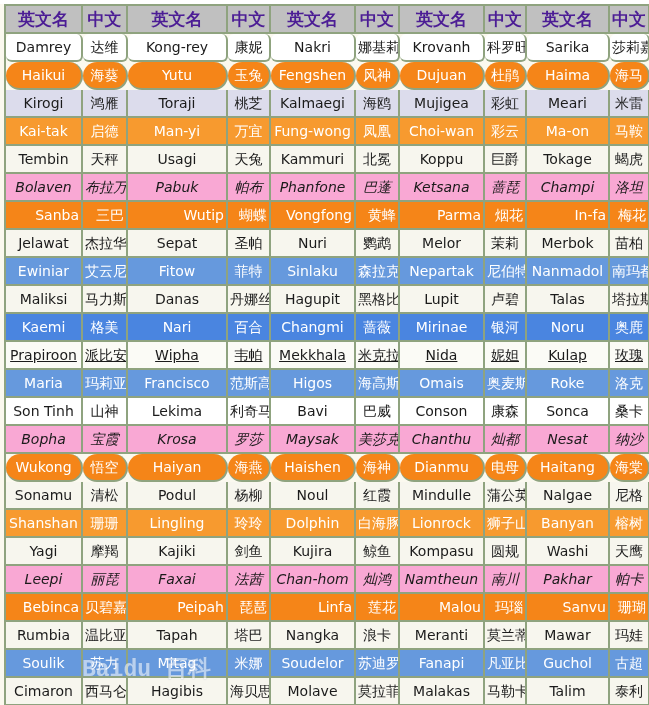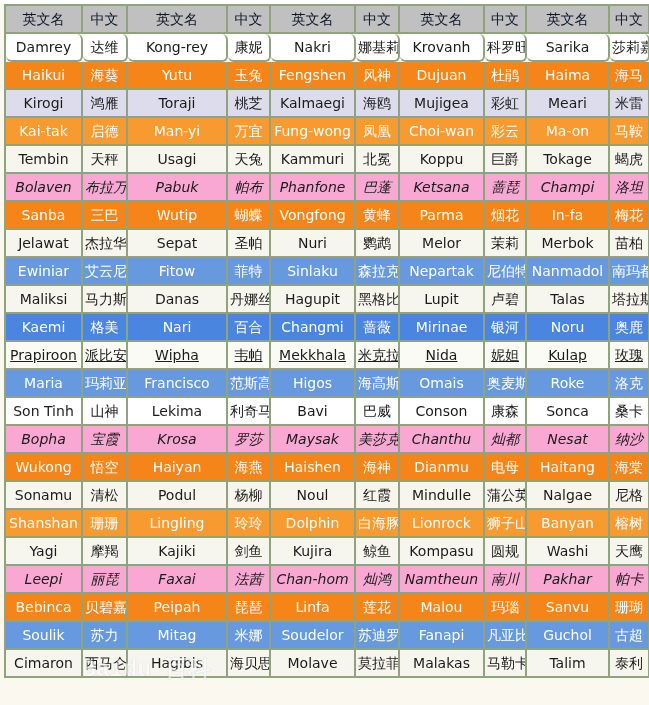--- a/index.html
+++ b/index.html
@@ -51,32 +51,32 @@
     vertical-align: middle;
     font-size: 14px;
     line-height: 26px;
     color: #1b1b1b;
     white-space: nowrap;
     overflow: hidden;
     box-sizing: border-box;
   }
   table.naming thead th {
     background: #c0c0c0;
-    font-weight: normal;
-    font-size: 14px;
-    color: #0f172a;
+    font-weight: bold;
+    font-size: 17px;
+    color: #4c1d95;
   }
   
   tr.r-cambodia   td { background: #ffffff; border-radius: 6px; }
-  tr.r-china      td { background: #f58518; color: #ffffff; }
+  tr.r-china      td { background: #f58518; color: #ffffff; border-radius: 14px; }
   tr.r-dprk       td { background: #dcdcec; }
   tr.r-hongkong   td { background: #f79a2f; color: #ffffff; margin-left: 21px; }
   tr.r-japan      td { background: #f7f6ee; }
   tr.r-laos       td { background: #f9a8d4; font-style: italic; }
-  tr.r-macau      td { background: #f58518; color: #ffffff; }
+  tr.r-macau      td { background: #f58518; color: #ffffff; text-align: right; }
   tr.r-malaysia   td { background: #f7f6ee; }
   tr.r-micronesia td { background: #6699dd; color: #ffffff; }
   tr.r-philippines td { background: #f7f6ee; }
   tr.r-korea      td { background: #4a85e0; color: #ffffff; }
   tr.r-thailand   td { background: #fbfbf6; text-decoration: underline; }
   tr.r-usa        td { background: #6699dd; color: #ffffff; }
   tr.r-vietnam    td { background: #ffffff; margin-left: 15px; }
 
   
   #watermark {
@@ -378,20 +378,32 @@
           <td>贝碧嘉</td>
           <td>Peipah</td>
           <td>琵琶</td>
           <td>Linfa</td>
           <td>莲花</td>
           <td>Malou</td>
           <td>玛瑙</td>
           <td>Sanvu</td>
           <td>珊瑚</td>
         </tr>
+        <tr class="r-malaysia">
+          <td>Rumbia</td>
+          <td>温比亚</td>
+          <td>Tapah</td>
+          <td>塔巴</td>
+          <td>Nangka</td>
+          <td>浪卡</td>
+          <td>Meranti</td>
+          <td>莫兰蒂</td>
+          <td>Mawar</td>
+          <td>玛娃</td>
+        </tr>
         <tr class="r-micronesia">
           <td>Soulik</td>
           <td>苏力</td>
           <td>Mitag</td>
           <td>米娜</td>
           <td>Soudelor</td>
           <td>苏迪罗</td>
           <td>Fanapi</td>
           <td>凡亚比</td>
           <td>Guchol</td>

